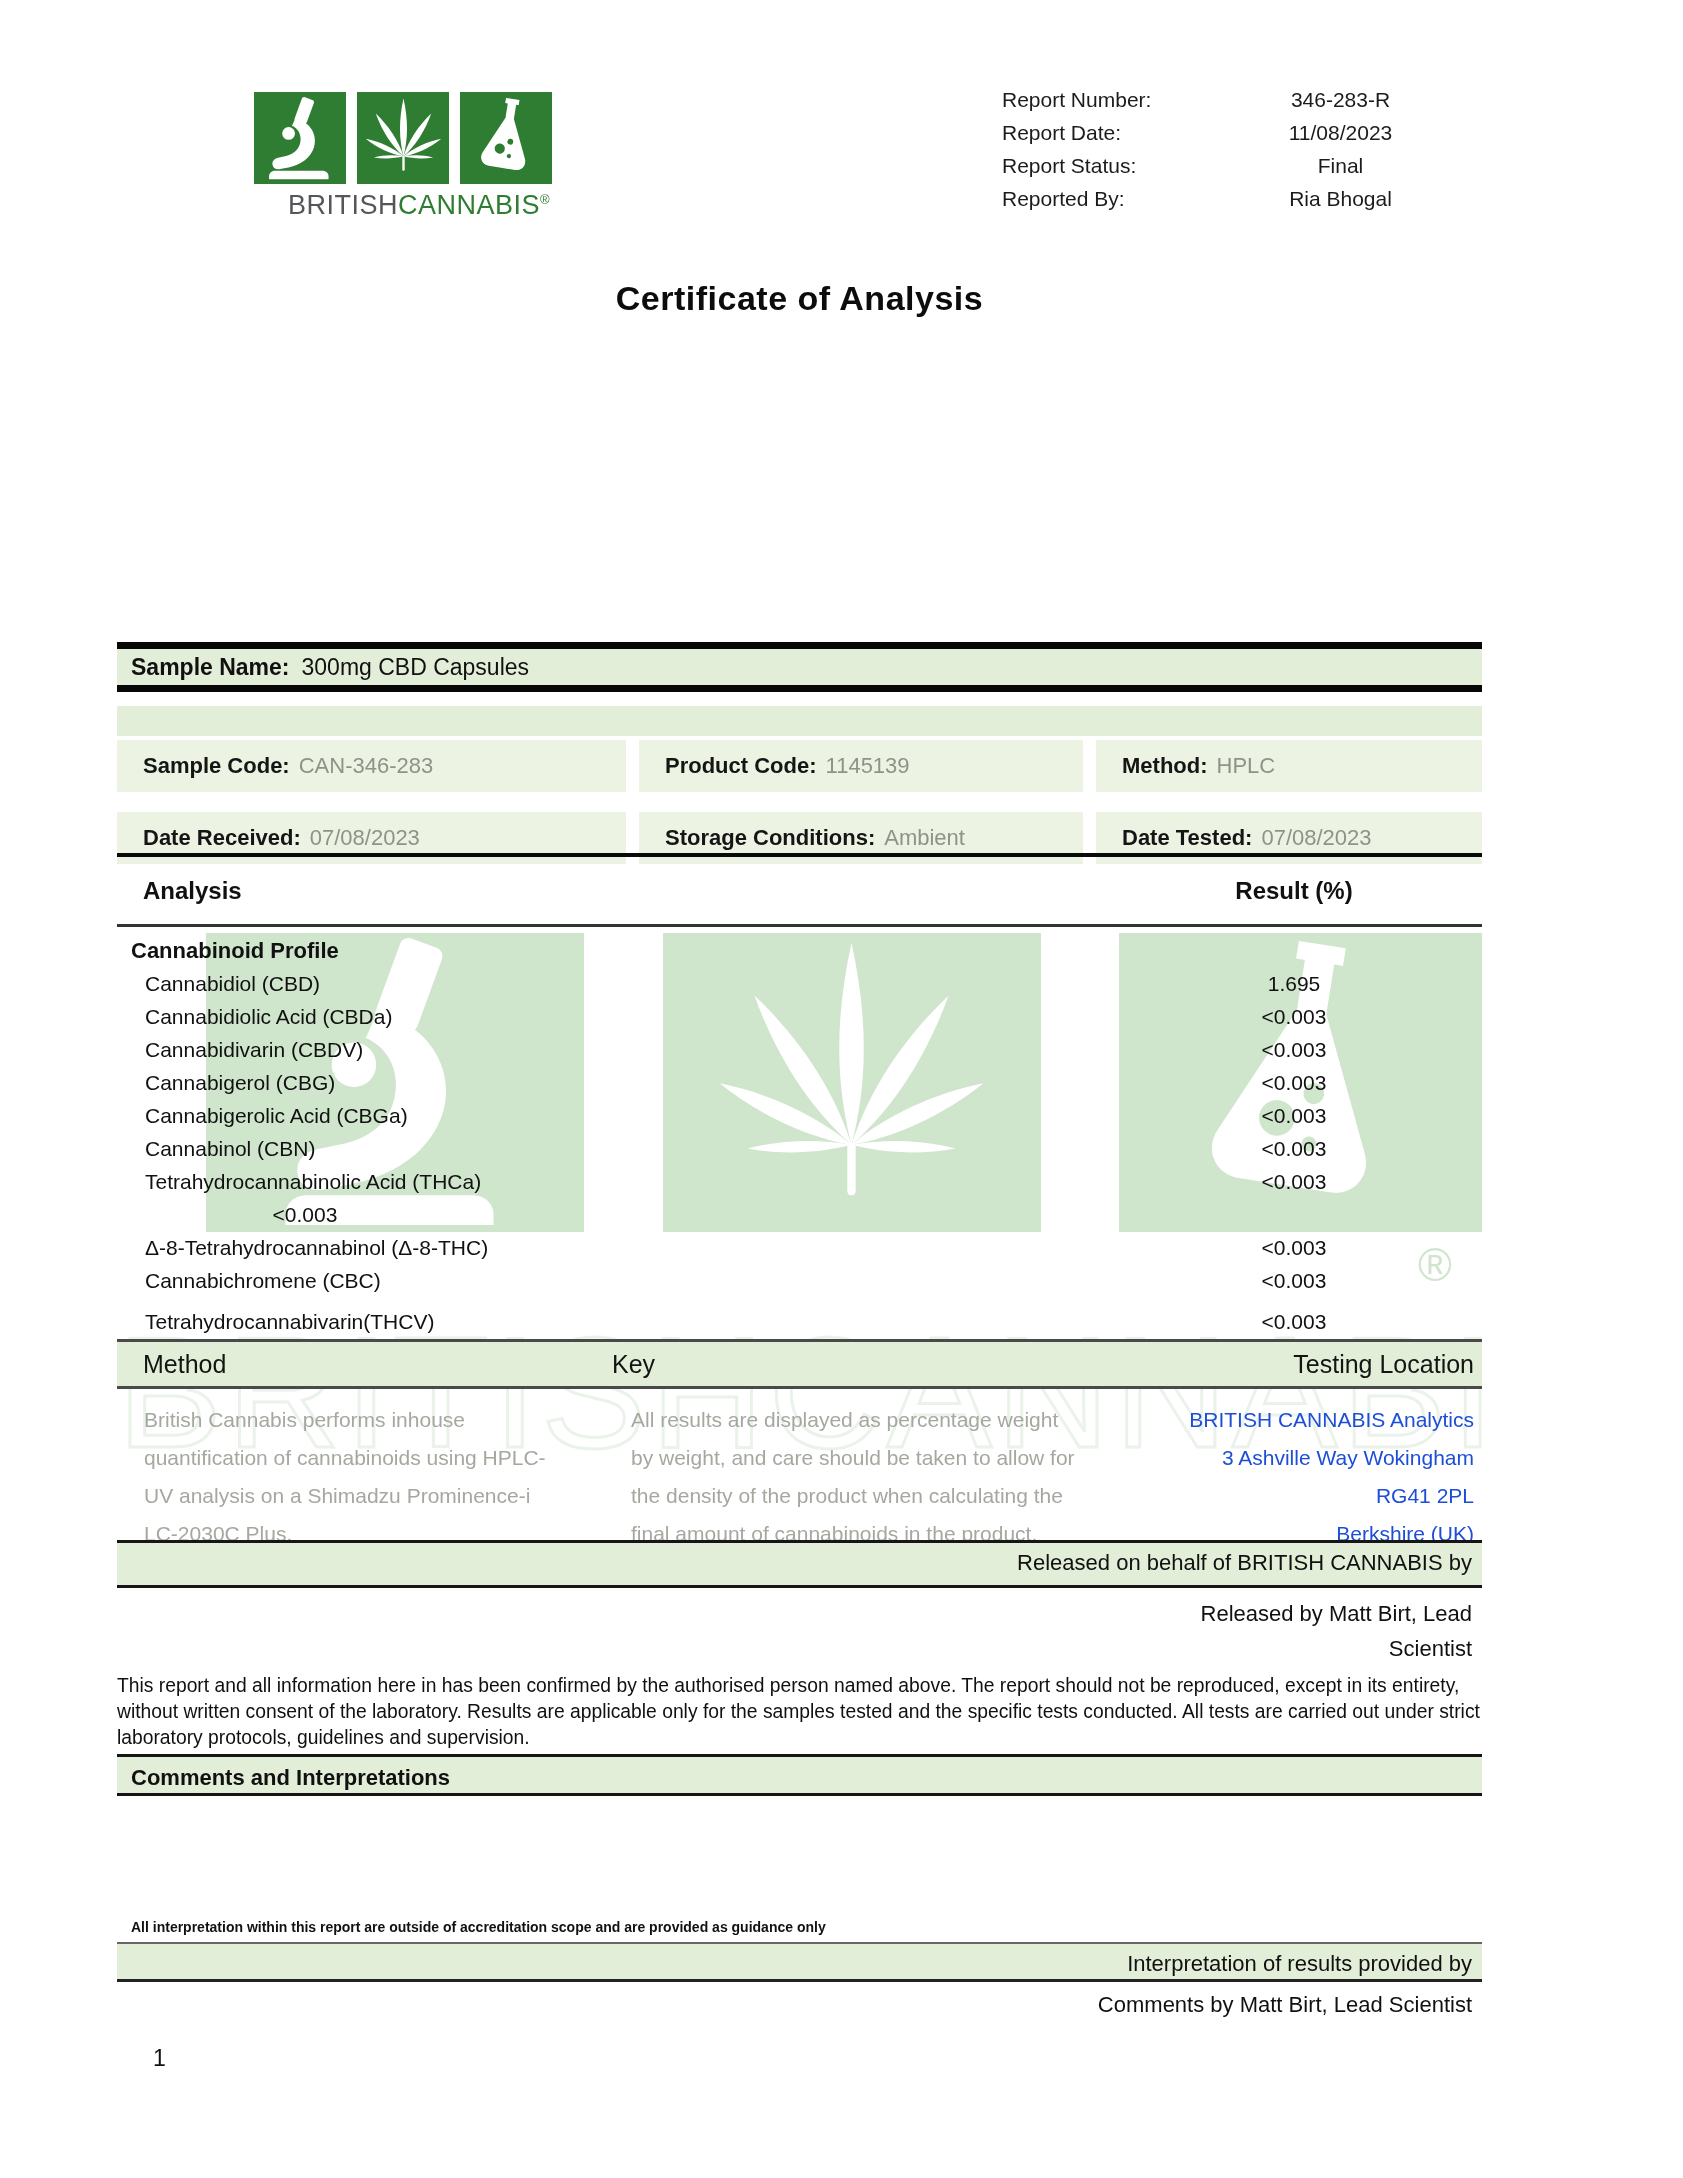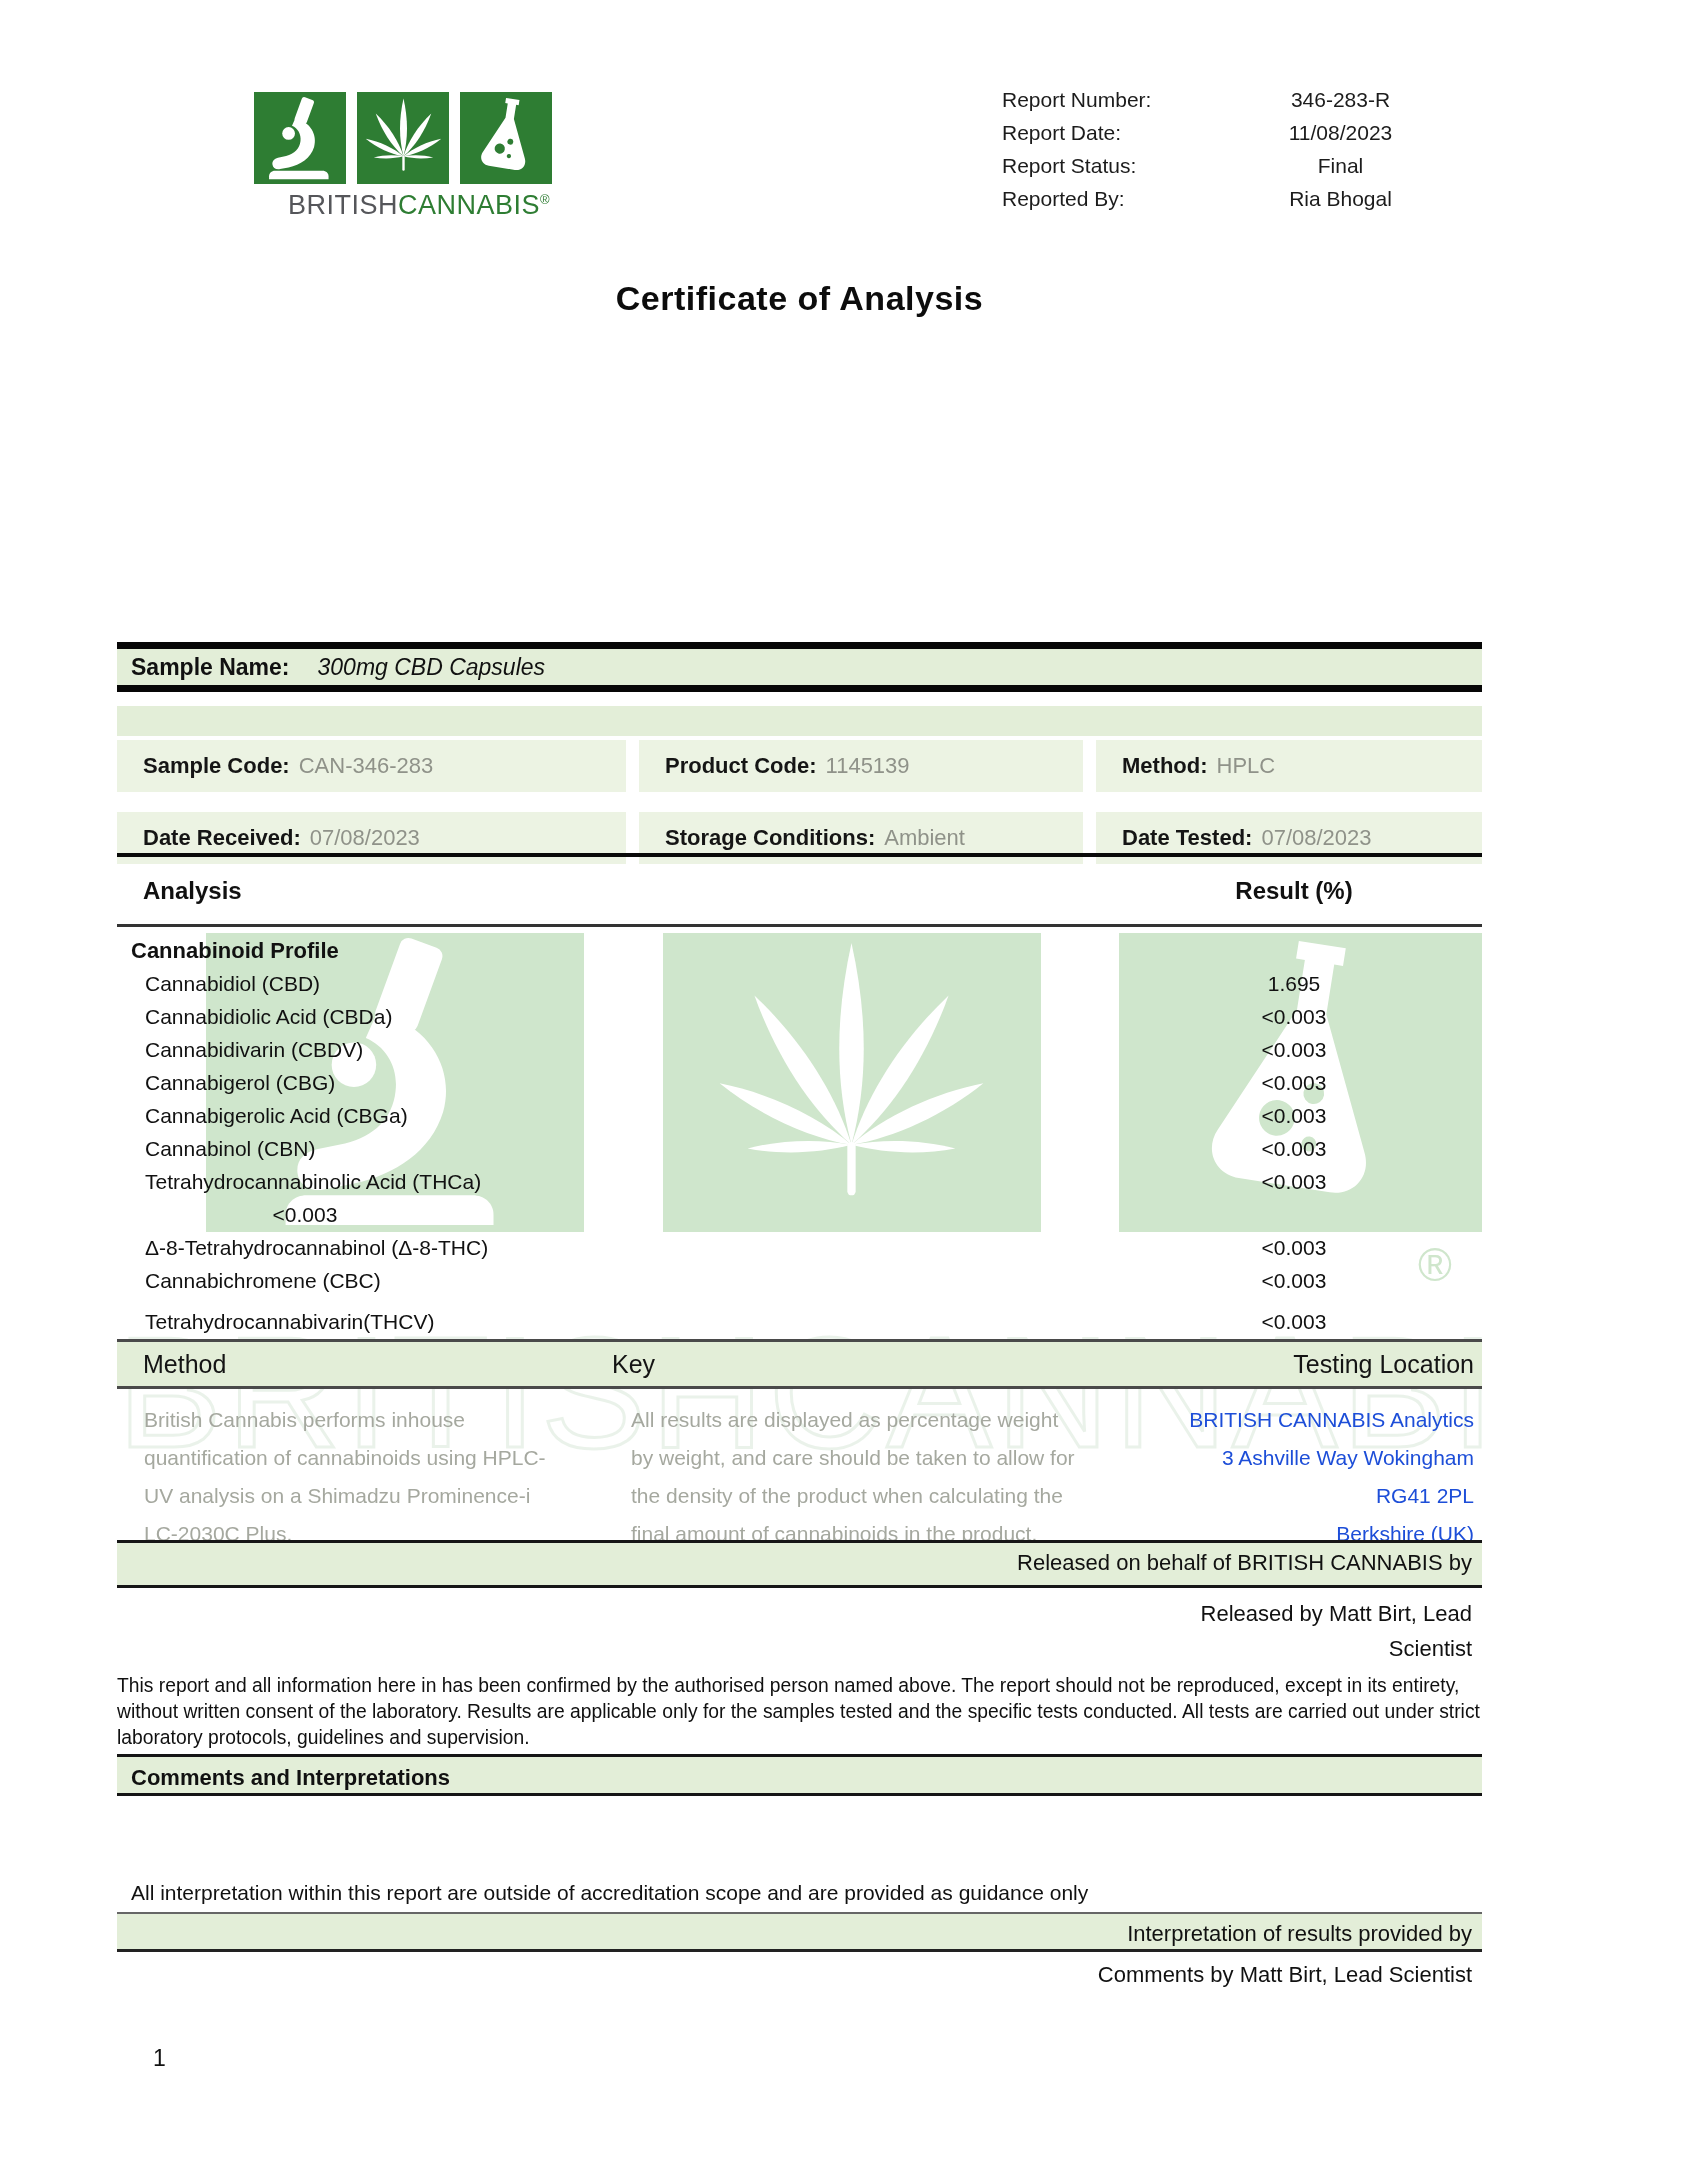--- a/index.html
+++ b/index.html
@@ -20,21 +20,21 @@
   .report-info .ri-label{width:230px;}
   .report-info .ri-value{flex:1;text-align:center;}
   
   .title{position:absolute;left:117px;top:279px;width:1365px;text-align:center;
          font-size:34px;font-weight:700;color:#0c0c0c;letter-spacing:0.5px;}
   
   .sample-bar{position:absolute;left:117px;top:642px;width:1365px;height:50px;background:#e3eed8;
               border-top:7px solid #070707;border-bottom:7px solid #070707;
               display:flex;align-items:center;padding-left:14px;box-sizing:border-box;font-size:23px;}
   .sample-bar .lbl{font-weight:700;}
-  .sample-bar .val{margin-left:28px;font-style:italic;}
+  .sample-bar .val{margin-left:12px;}
   
   .sample-table{position:absolute;left:117px;top:706px;width:1365px;}
   .st-strip{height:30px;background:#e3eed8;margin-bottom:4px;}
   .st-row{display:flex;gap:13px;margin-bottom:20px;}
   .st-cell{background:#ecf3e3;height:52px;display:flex;align-items:center;padding-left:26px;box-sizing:border-box;font-size:22px;}
   .st-cell.c1{width:509px;}
   .st-cell.c2{width:444px;}
   .st-cell.c3{flex:1;}
   .st-cell .lbl{font-weight:700;color:#151515;white-space:nowrap;}
   .st-cell .val{margin-left:9px;color:#8f9289;white-space:nowrap;}
@@ -76,21 +76,21 @@
   .released-bar{border-top:3px solid #161616;border-bottom:3px solid #161616;background:#e3eed8;height:48px;
                 line-height:40px;text-align:right;padding-right:10px;font-size:22px;box-sizing:border-box;}
   .released-by{margin-top:8px;text-align:right;font-size:22px;line-height:35px;padding-right:10px;}
   
   .disclaimer{position:absolute;left:117px;top:1673px;width:1365px;font-size:19.3px;line-height:26px;color:#101010;z-index:2;}
   
   .comments-bar{position:absolute;left:117px;top:1754px;width:1365px;height:42px;background:#e3eed8;
                 border-top:3px solid #151515;border-bottom:3px solid #151515;
                 line-height:42px;font-weight:700;font-size:22px;padding-left:14px;box-sizing:border-box;z-index:2;}
   .interpretation{position:absolute;left:117px;top:1881px;width:1365px;z-index:2;}
-  .accred-note{font-weight:400;font-size:21px;padding-left:14px;margin-bottom:7px;}
+  .accred-note{font-weight:700;font-size:14px;padding-left:14px;margin-bottom:7px;margin-top:38px;}
   .interp-bar{border-top:2px solid #666;border-bottom:3px solid #222;background:#e3eed8;height:40px;
               line-height:40px;text-align:right;padding-right:10px;font-size:22px;box-sizing:border-box;}
   .comments-by{margin-top:10px;text-align:right;font-size:22px;padding-right:10px;}
   .page-number{position:absolute;left:153px;top:2045px;font-size:23px;color:#111;}
 </style>
 </head>
 <body>
 
 <svg width="0" height="0" style="position:absolute" aria-hidden="true">
   <defs>

